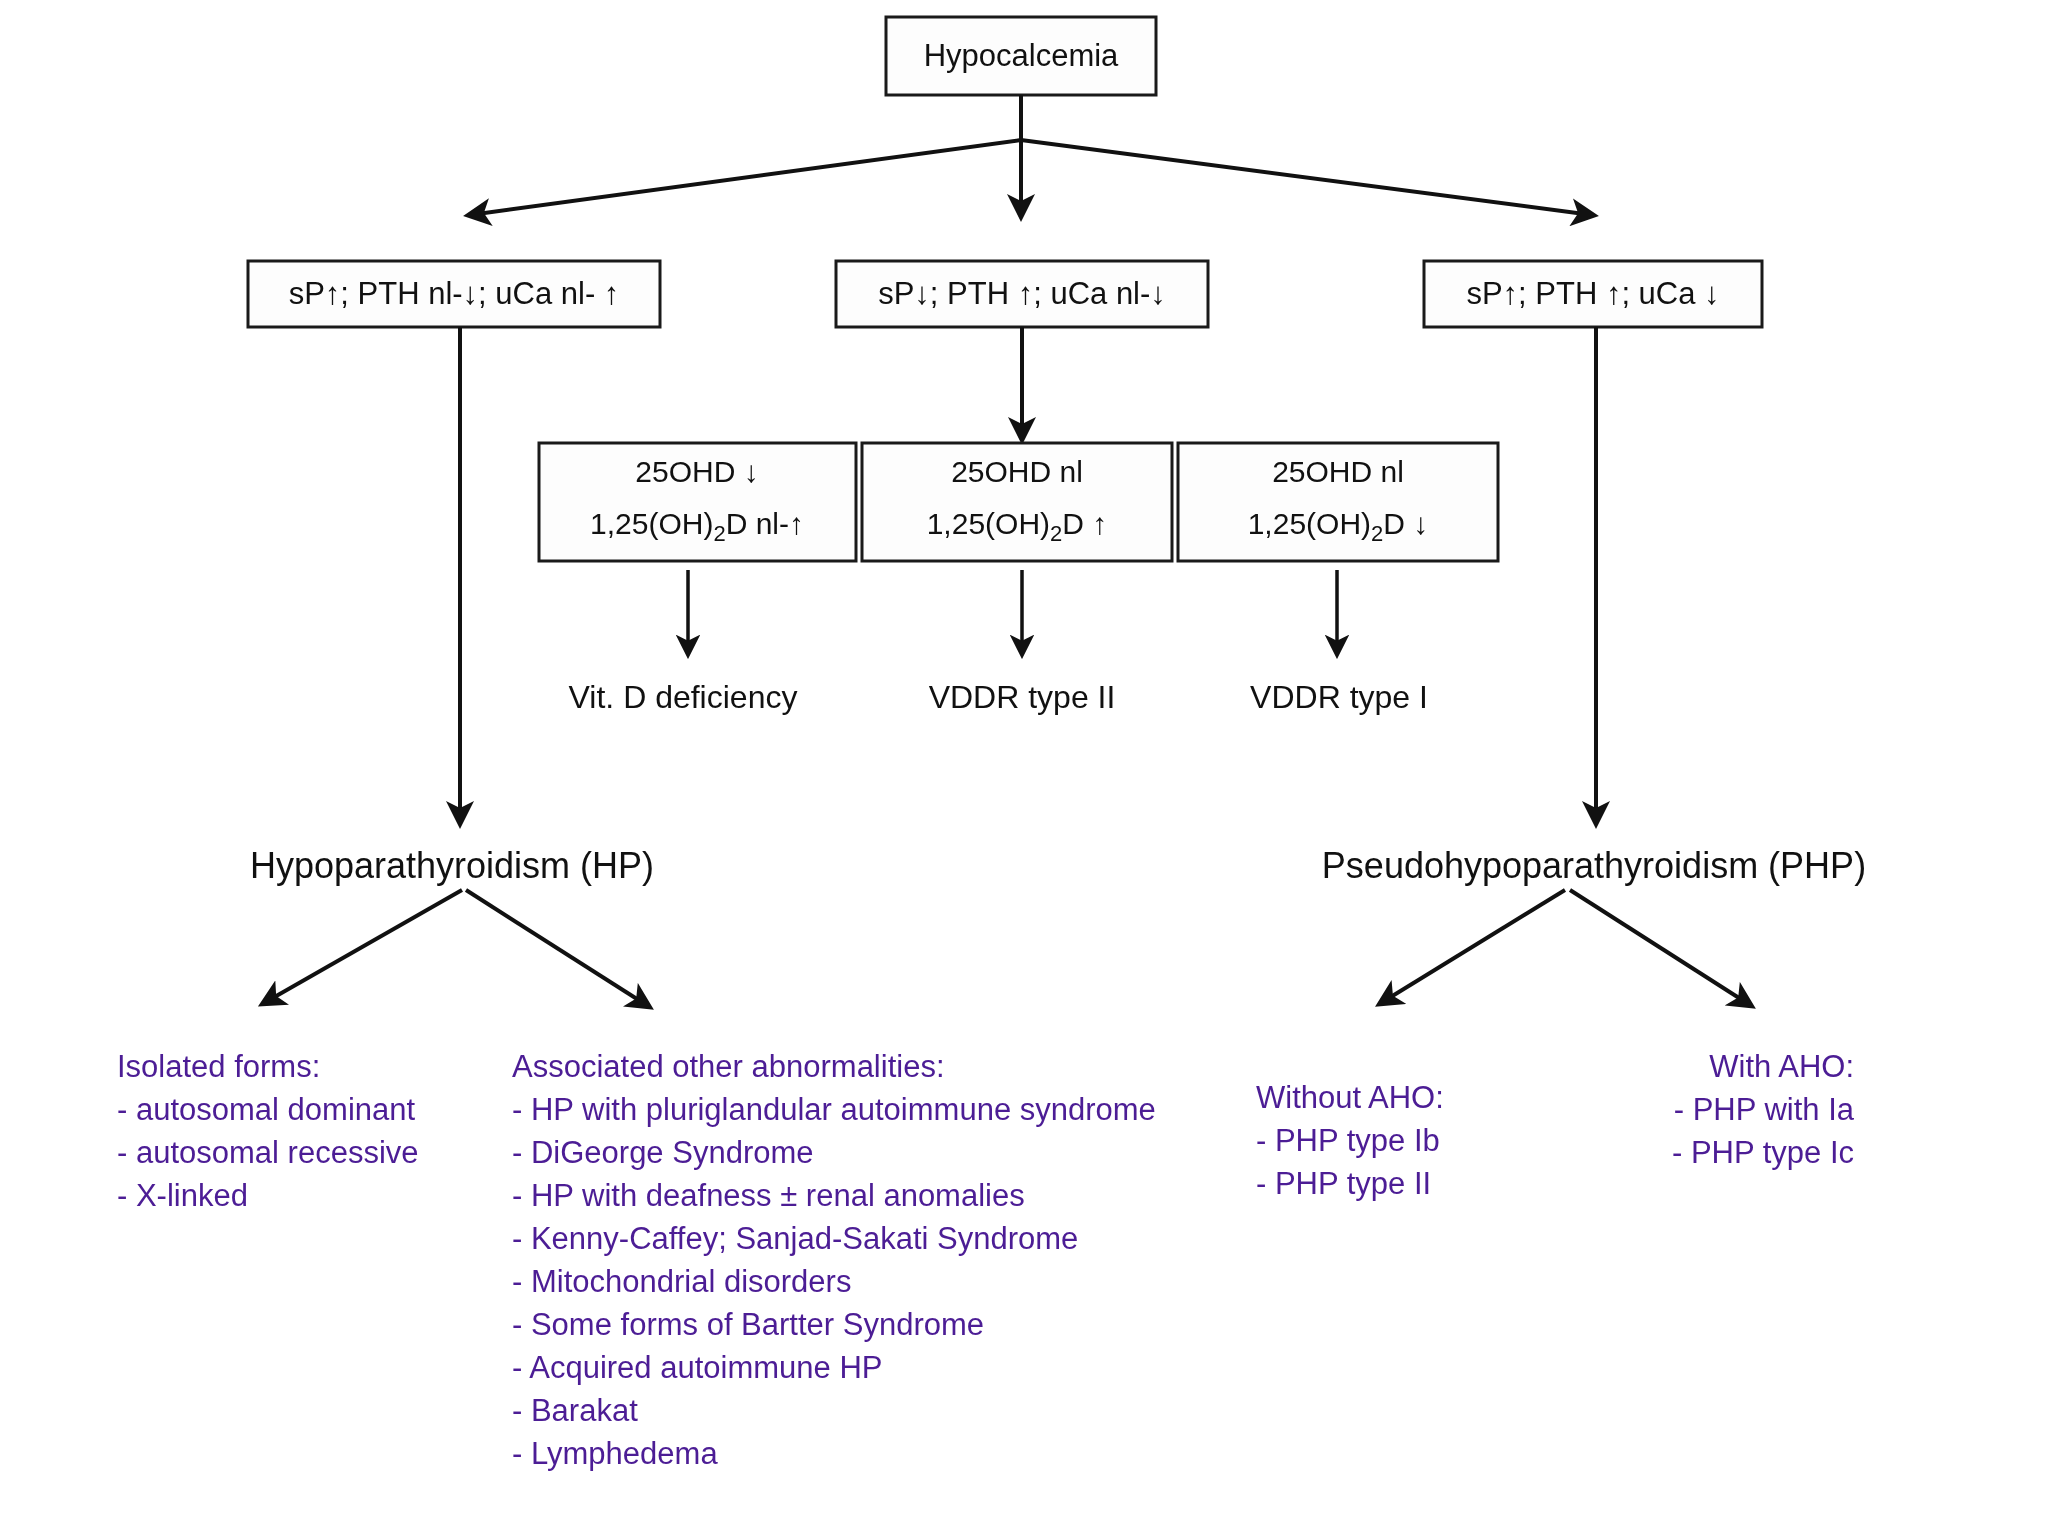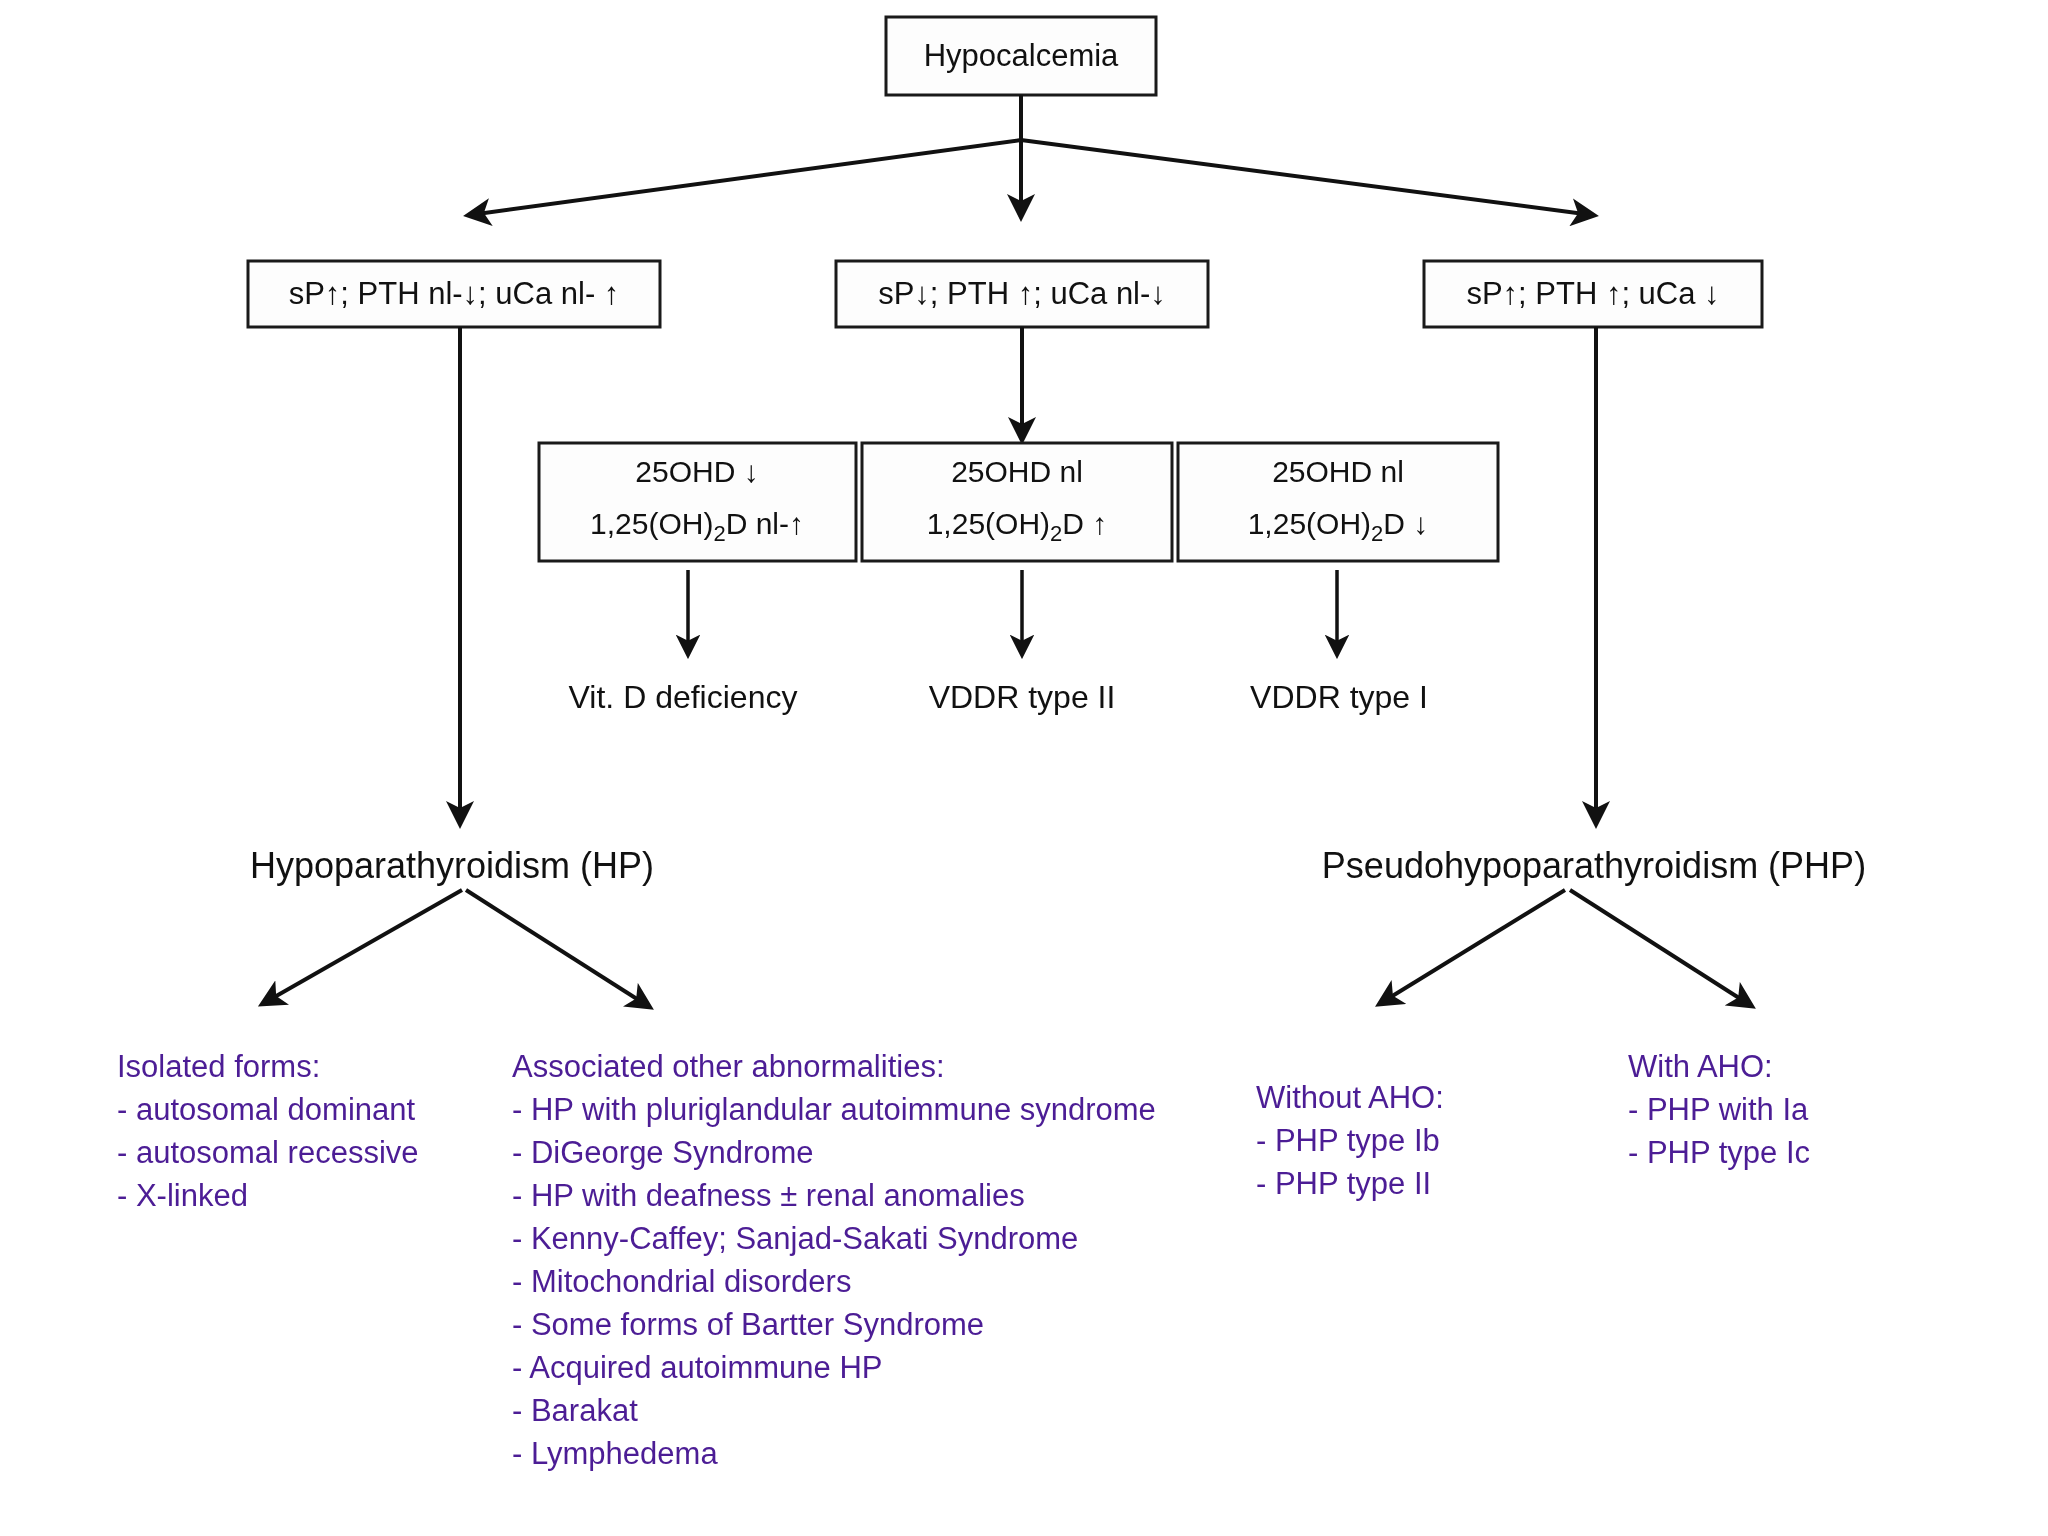--- a/index.html
+++ b/index.html
@@ -186,19 +186,19 @@
     <span class="list-item">- Barakat</span>
     <span class="list-item">- Lymphedema</span>
   </div>
 
   <div class="list-block" style="left:1256px; top:1076px;">
     <span class="list-title">Without AHO:</span>
     <span class="list-item">- PHP type Ib</span>
     <span class="list-item">- PHP type II</span>
   </div>
 
-  <div class="list-block" style="left:1628px; top:1045px;">
+  <div class="list-block" style="left:1672px; top:1045px;text-align:right;">
     <span class="list-title">With AHO:</span>
     <span class="list-item">- PHP with Ia</span>
     <span class="list-item">- PHP type Ic</span>
   </div>
 
 </div>
 
 </body></html>

